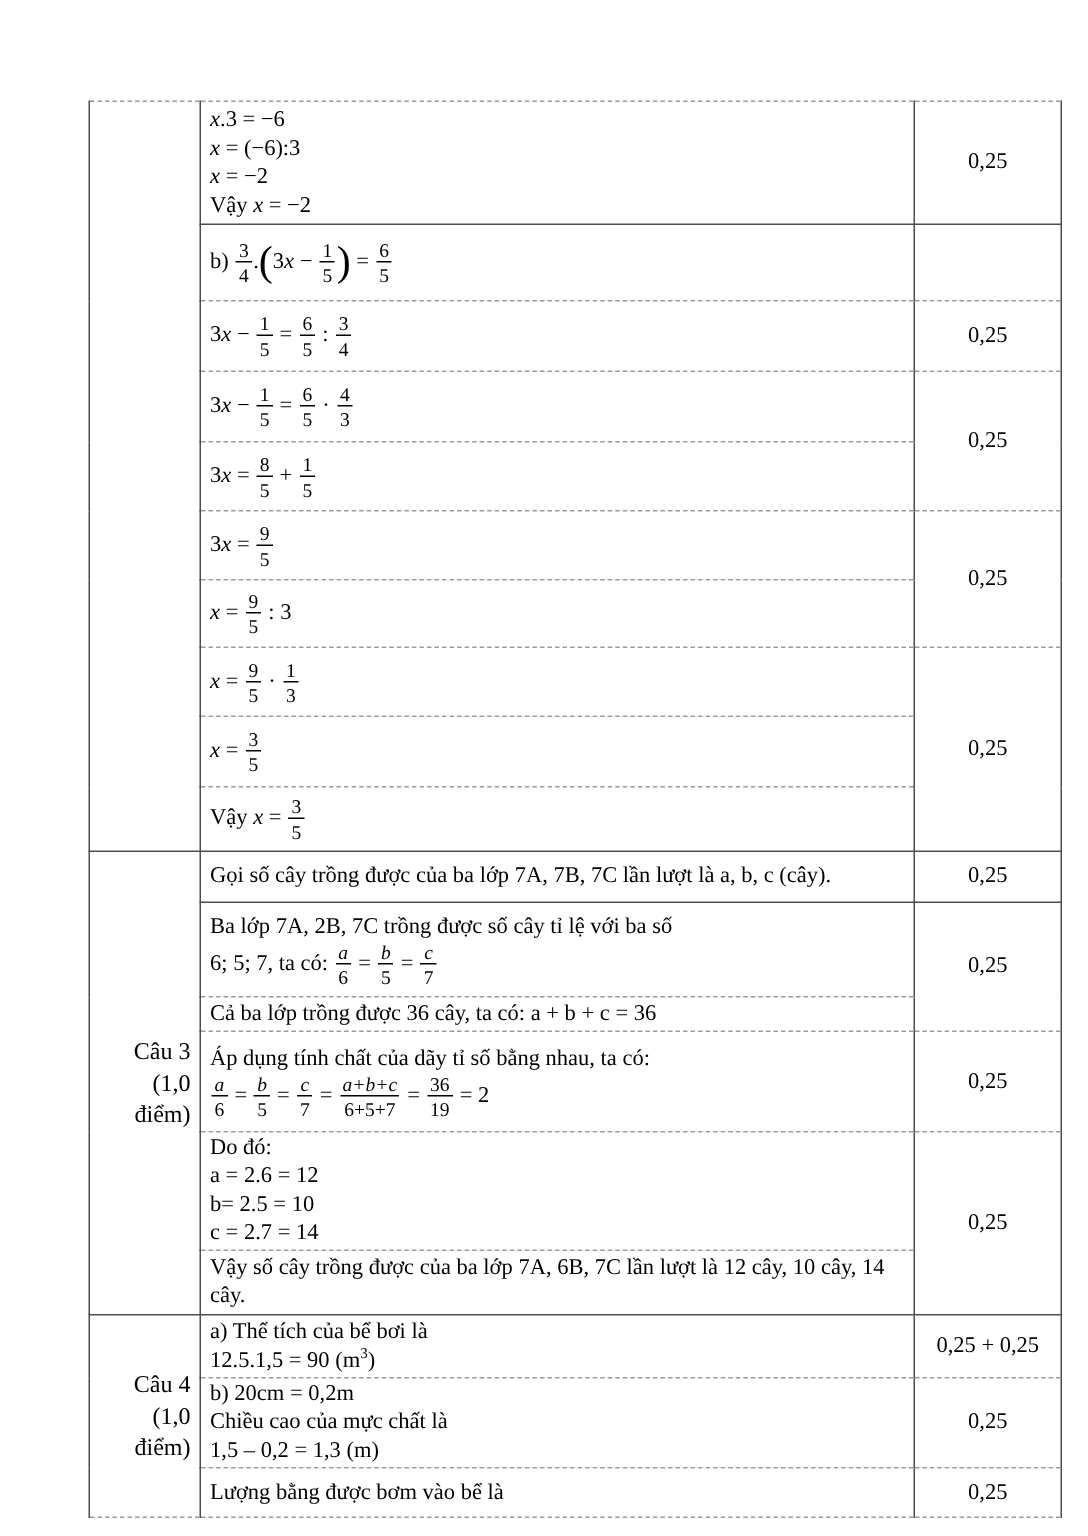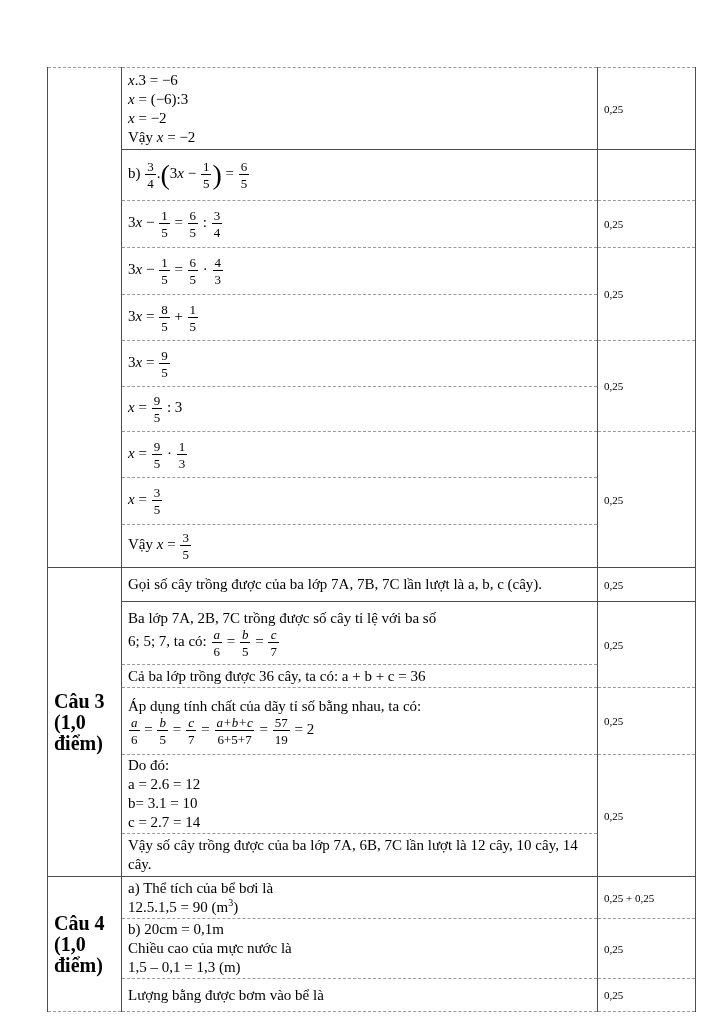--- a/index.html
+++ b/index.html
@@ -1,26 +1,26 @@
 <!DOCTYPE html>
 <html><head>
 <meta charset="utf-8">
 <style>
   html,body{margin:0;padding:0;background:#ffffff;}
   .page{position:relative;width:725px;height:1024px;background:#ffffff;overflow:hidden;
         font-family:"Liberation Serif","DejaVu Serif",serif;color:#000;}
-  .tablewrap{position:absolute;left:47px;top:67px;width:648px;}
+  .tablewrap{position:absolute;left:59px;top:67px;width:648px;}
   table.answer{border-collapse:collapse;table-layout:fixed;width:648px;font-size:15px;}
   td{border-top:1px dashed #9b9b9b;border-bottom:1px dashed #9b9b9b;
      border-left:1px solid #4d4d4d;border-right:1px solid #4d4d4d;
      padding:1px 6px;vertical-align:middle;overflow:hidden;}
   td.bbs{border-bottom:1px solid #4d4d4d;}
-  td.label{text-align:left;font-weight:bold;white-space:pre-line;
-           font-size:20px;line-height:21px;vertical-align:middle;}
-  td.score{text-align:left;font-size:11px;}
+  td.label{text-align:right;font-weight:normal;white-space:pre-line;
+           font-size:16px;line-height:21px;vertical-align:middle;}
+  td.score{text-align:center;font-size:15px;}
   .line{line-height:19px;}
   .frac{display:inline-flex;flex-direction:column;align-items:center;
         vertical-align:middle;margin:0 1px;line-height:1;}
   .frac .fn{font-size:13px;padding:0 2px 1px;line-height:13px;}
   .frac .fd{font-size:13px;border-top:1px solid #000;padding:2px 2px 0;line-height:13px;}
   .bigp{font-size:28px;line-height:1;vertical-align:middle;font-weight:400;}
   sup{font-size:10px;line-height:1;}
   
   .h79{height:79px}.h48{height:48px}.h44{height:44px}.h43{height:43px}.h42{height:42px}
   .h40{height:40px}.h31{height:31px}.h60{height:60px}.h20{height:20px}.h64{height:64px}
@@ -190,31 +190,31 @@
                 </span> = <span class="frac">
                   <span class="fn"><i>b</i></span>
                   <span class="fd">5</span>
                 </span> = <span class="frac">
                   <span class="fn"><i>c</i></span>
                   <span class="fd">7</span>
                 </span> = <span class="frac">
                   <span class="fn"><i>a+b+c</i></span>
                   <span class="fd">6+5+7</span>
                 </span> = <span class="frac">
-                  <span class="fn">57</span>
+                  <span class="fn">36</span>
                   <span class="fd">19</span>
                 </span> = 2</div>
             </td>
           <td class="score">0,25</td>
         </tr>
         <tr>
           <td class="content h73">
               <div class="line">Do đó:</div>
               <div class="line">a = 2.6 = 12</div>
-              <div class="line">b= 3.1 = 10</div>
+              <div class="line">b= 2.5 = 10</div>
               <div class="line">c = 2.7 = 14</div>
             </td>
           <td class="score bbs" rowspan="2">0,25</td>
         </tr>
         <tr>
           <td class="content h40 bbs">
               <div class="line">Vậy số cây trồng được của ba lớp 7A, 6B, 7C lần lượt là 12 cây, 10 cây, 14 cây.</div>
             </td>
         </tr>
 
@@ -223,23 +223,23 @@
 (1,0
 điểm)</td>
           <td class="content h39">
               <div class="line">a) Thể tích của bể bơi là</div>
               <div class="line">12.5.1,5 = 90 (m<sup>3</sup>)</div>
             </td>
           <td class="score">0,25 + 0,25</td>
         </tr>
         <tr>
           <td class="content h56">
-              <div class="line">b) 20cm = 0,1m</div>
-              <div class="line">Chiều cao của mực nước là</div>
-              <div class="line">1,5 – 0,1 = 1,3 (m)</div>
+              <div class="line">b) 20cm = 0,2m</div>
+              <div class="line">Chiều cao của mực chất là</div>
+              <div class="line">1,5 – 0,2 = 1,3 (m)</div>
             </td>
           <td class="score">0,25</td>
         </tr>
         <tr>
           <td class="content h30">
               <div class="line">Lượng bằng được bơm vào bể là</div>
             </td>
           <td class="score">0,25</td>
         </tr>
       </tbody>

